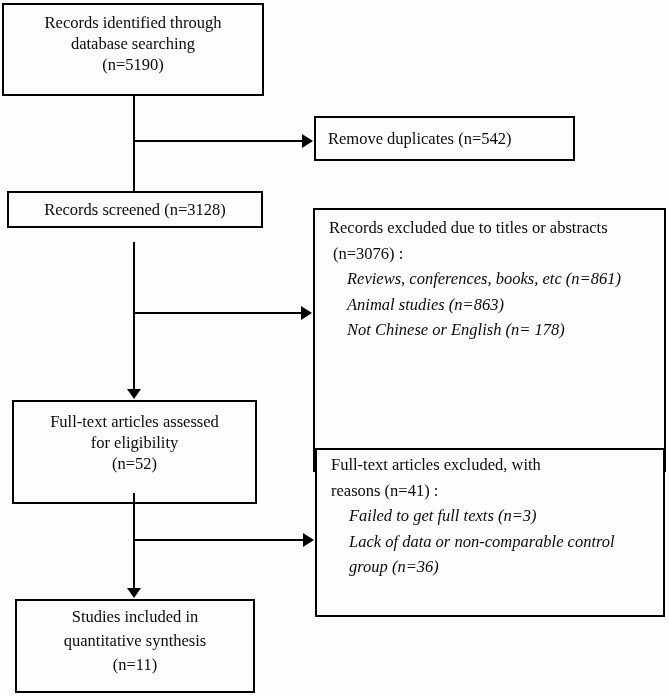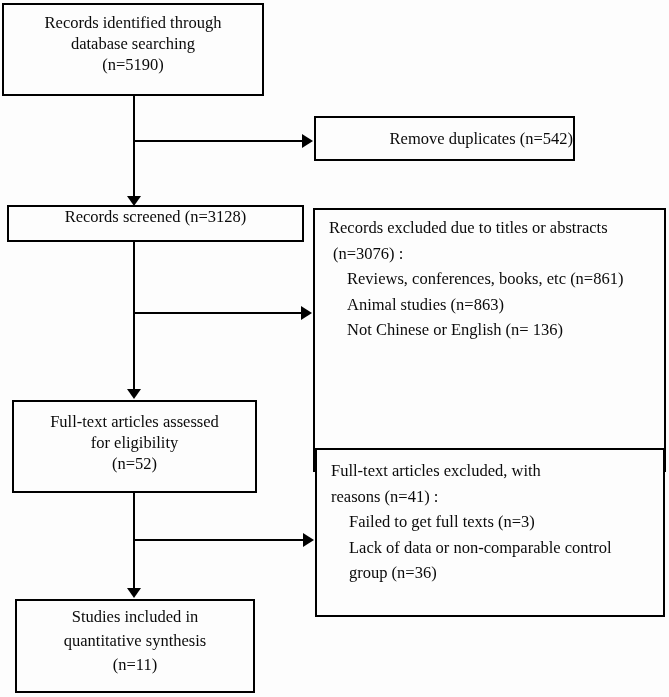--- a/index.html
+++ b/index.html
@@ -19,30 +19,30 @@
   }
   .bx {
     position: absolute;
     box-sizing: border-box;
     border: 2px solid var(--line, #000);
     background: var(--bg, #fdfdfd);
   }
   .centered { text-align: center; }
   .ln { white-space: nowrap; }
   .list .ln { line-height: 25.5px; }
-  .indent { padding-left: 18px; }
+  .indent { padding-left: 18px; font-style: italic; }
   .indent-sm { padding-left: 4px; }
 
   
   #box-identified        { left: 2px;   top: 3px;   width: 262px; height: 93px;  padding-top: 7px;  line-height: 21px; }
-  #box-duplicates        { left: 314px; top: 116px; width: 261px; height: 45px;  display: flex; align-items: center; padding-left: 12px; justify-content: flex-end; }
-  #box-screened          { left: 7px;   top: 205px; width: 297px; height: 37px;  display: flex; align-items: flex-start; justify-content: center; }
+  #box-duplicates        { left: 314px; top: 116px; width: 261px; height: 45px;  display: flex; align-items: center; padding-left: 12px; }
+  #box-screened          { left: 7px;   top: 191px; width: 256px; height: 37px;  display: flex; align-items: center; justify-content: center; }
   #box-excluded-screen   { left: 313px; top: 208px; width: 353px; height: 264px; padding: 5px 6px 0 14px; }
-  #box-fulltext-assessed { left: 12px;  top: 400px; width: 245px; height: 93px;  padding-top: 9px;  line-height: 21px; }
-  #box-fulltext-excluded { left: 315px; top: 448px; width: 350px; height: 169px; padding: 8px 6px 0 14px; }
+  #box-fulltext-assessed { left: 12px;  top: 400px; width: 245px; height: 104px;  padding-top: 9px;  line-height: 21px; }
+  #box-fulltext-excluded { left: 315px; top: 448px; width: 350px; height: 169px; padding: 2px 6px 0 14px; }
   #box-included          { left: 15px;  top: 599px; width: 240px; height: 94px;  padding-top: 4px;  line-height: 24px; }
 
   
   .vline, .hline { position: absolute; background: var(--line, #000); }
   .vline { width: 2px; }
   .hline { height: 2px; }
   #v1 { left: 133px; top: 96px;  height: 102px; }
   #v2 { left: 133px; top: 242px; height: 148px; }
   #v3 { left: 133px; top: 493px; height: 96px;  }
   #h1 { left: 134px; top: 140px; width: 169px; }
@@ -90,21 +90,21 @@
 
   <div class="bx" id="box-screened">
     <div class="ln">Records screened (n=3128)</div>
   </div>
 
   <div class="bx list" id="box-excluded-screen">
     <div class="ln">Records excluded due to titles or abstracts</div>
     <div class="ln indent-sm">(n=3076) :</div>
     <div class="ln indent">Reviews, conferences, books, etc (n=861)</div>
     <div class="ln indent">Animal studies (n=863)</div>
-    <div class="ln indent">Not Chinese or English (n= 136)</div>
+    <div class="ln indent">Not Chinese or English (n= 178)</div>
   </div>
 
   <div class="vline" id="v2"></div>
   <div class="arrow-down" id="ad2"></div>
   <div class="hline" id="h2"></div>
   <div class="arrow-right" id="ar2"></div>
 
   <div class="bx centered" id="box-fulltext-assessed">
     <div class="ln">Full-text articles assessed</div>
     <div class="ln">for eligibility</div>

